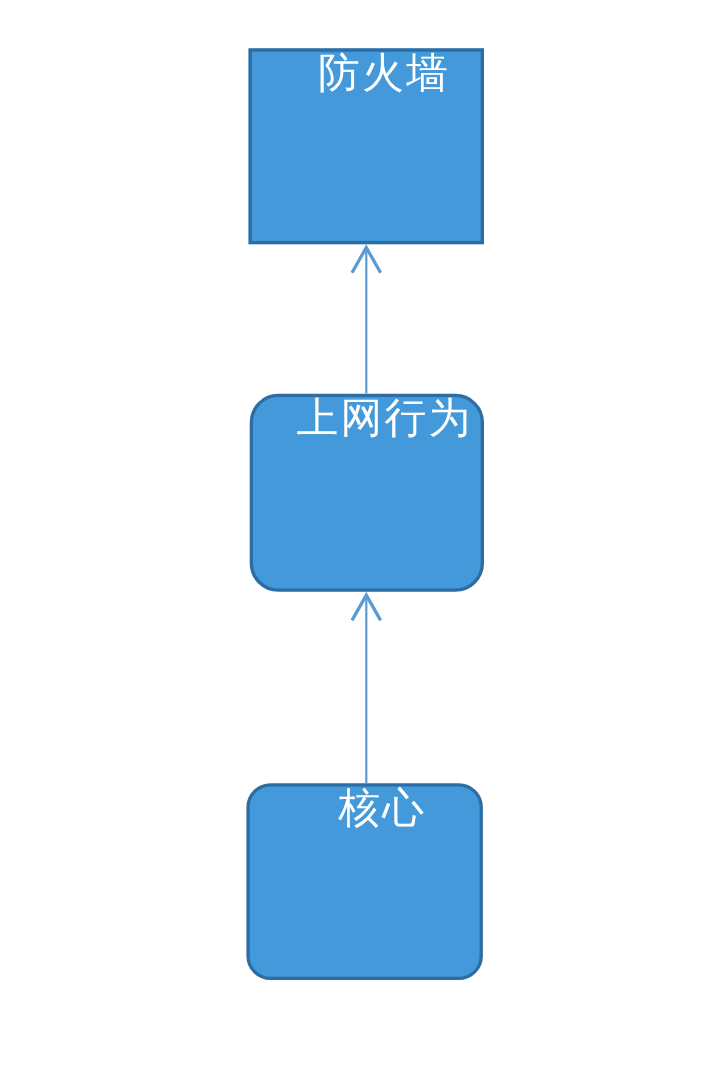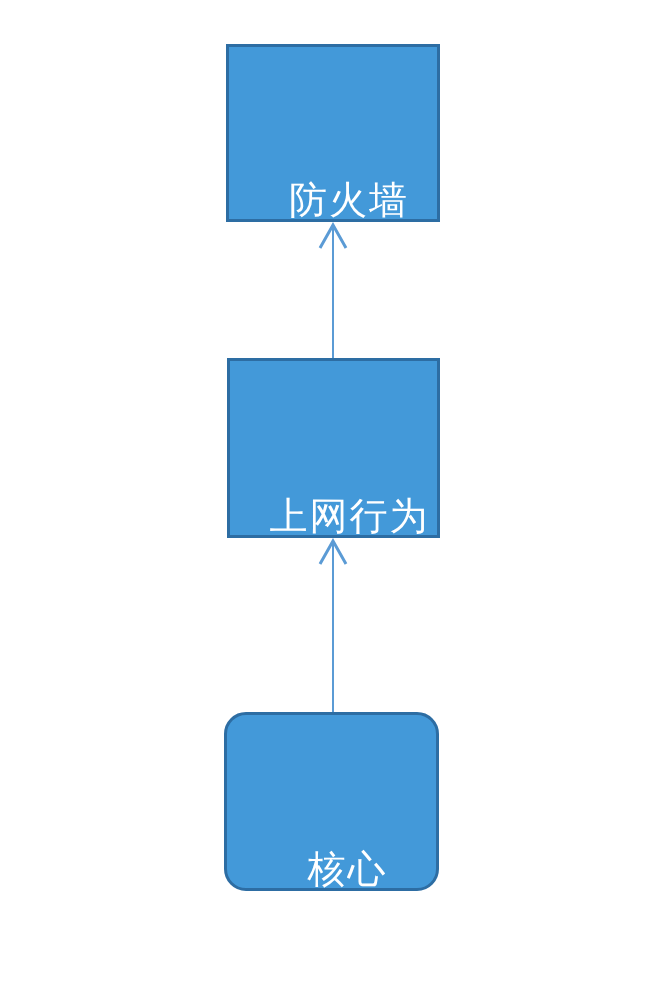--- a/index.html
+++ b/index.html
@@ -14,21 +14,21 @@
     height: 986px;
     background: #ffffff;
     overflow: hidden;
   }
   .node {
     position: absolute;
     box-sizing: border-box;
     border-style: solid;
     border-width: 3px;
     display: flex;
-    align-items: flex-end;
+    align-items: flex-start;
     justify-content: center;
     padding-left: 32px;
   }
   .node-label {
     font-size: 38px;
     letter-spacing: 2px;
     line-height: 1;
     white-space: nowrap;
   }
   #node-firewall          { left: 226px; top: 44px;  width: 214px; height: 178px; }
@@ -48,21 +48,21 @@
 
   <div class="node" id="node-firewall" style="background-color: rgb(67, 153, 217); border-color: rgb(45, 109, 163); color: rgb(255, 255, 255);">
     <span class="node-label">防火墙</span>
   </div>
 
   <svg class="connector" id="connector-upper" width="40" height="136" viewBox="0 0 40 136" aria-hidden="true">
     <line x1="20" y1="136" x2="20" y2="3" stroke-width="2" stroke="#5b9bd5"></line>
     <polyline points="7,26 20,3 33,26" fill="none" stroke-width="3" stroke="#5b9bd5"></polyline>
   </svg>
 
-  <div class="node" id="node-internet-behavior" style="background-color: rgb(67, 153, 217); border-color: rgb(45, 109, 163); color: rgb(255, 255, 255);">
+  <div class="node" id="node-internet-behavior" style="background-color: rgb(67, 153, 217); border-color: rgb(45, 109, 163); color: rgb(255, 255, 255); border-radius: 26px;">
     <span class="node-label">上网行为</span>
   </div>
 
   <svg class="connector" id="connector-lower" width="40" height="174" viewBox="0 0 40 174" aria-hidden="true">
     <line x1="20" y1="174" x2="20" y2="3" stroke-width="2" stroke="#5b9bd5"></line>
     <polyline points="7,26 20,3 33,26" fill="none" stroke-width="3" stroke="#5b9bd5"></polyline>
   </svg>
 
   <div class="node" id="node-core" style="background-color: rgb(67, 153, 217); border-color: rgb(45, 109, 163); color: rgb(255, 255, 255); border-radius: 22px;">
     <span class="node-label">核心</span>

